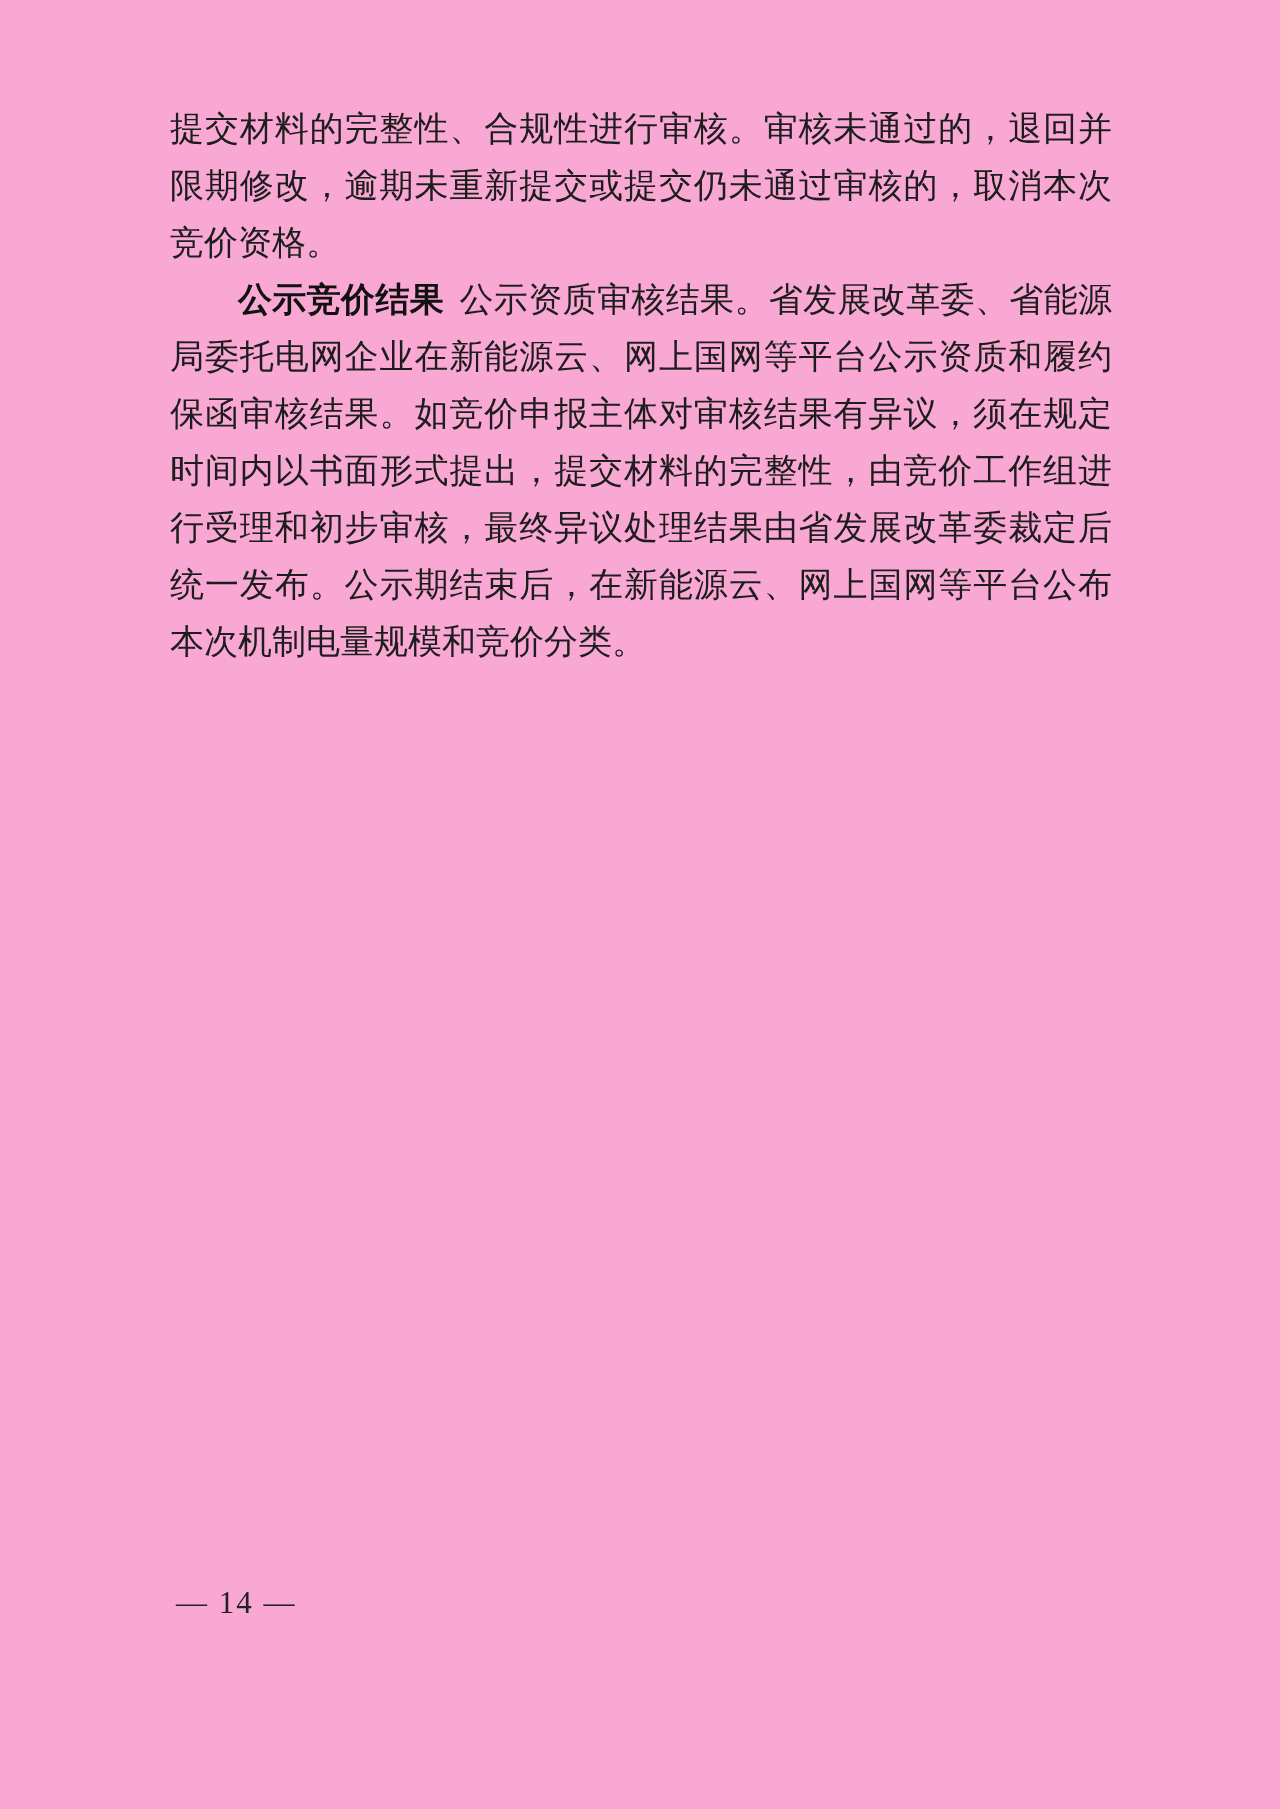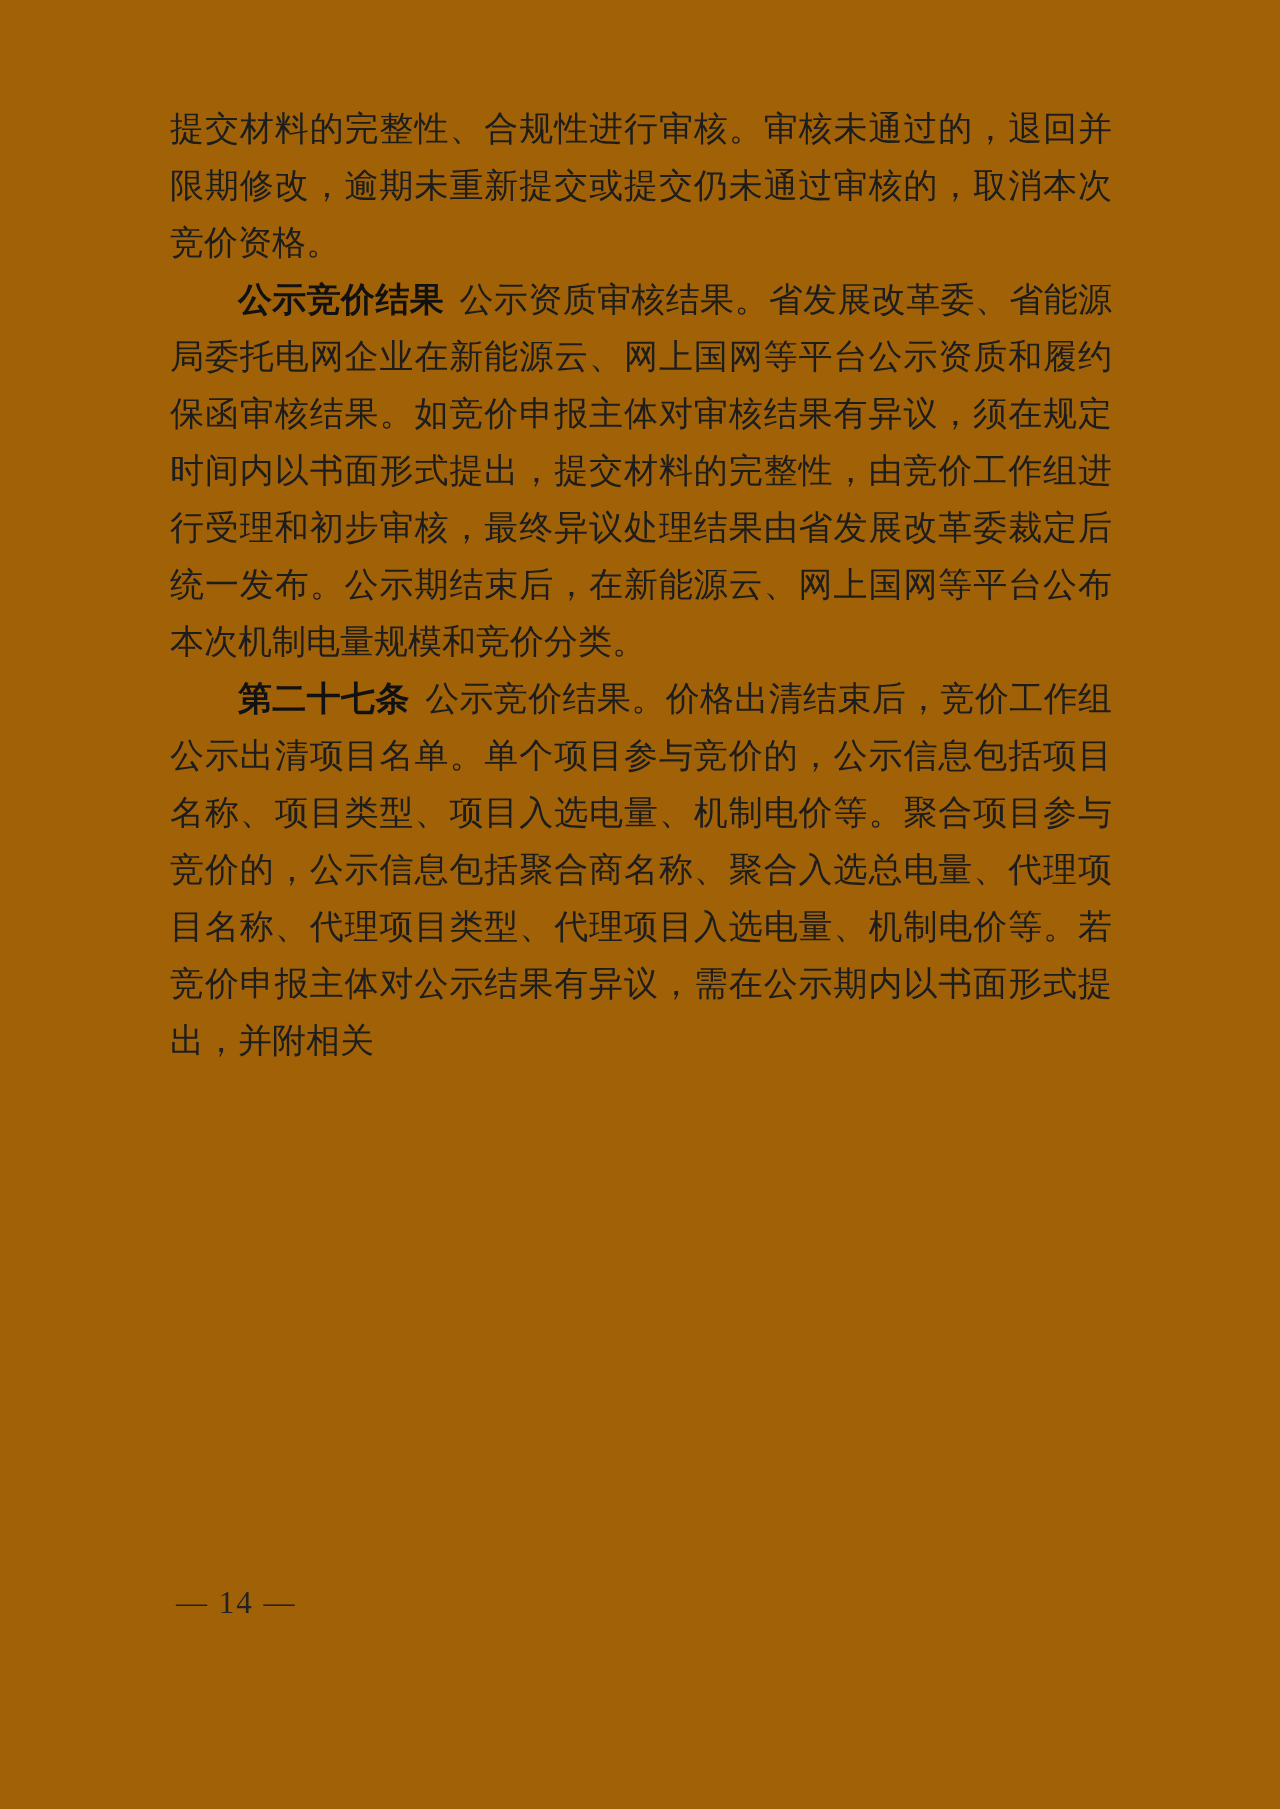--- a/index.html
+++ b/index.html
@@ -6,21 +6,21 @@
   html, body {
     margin: 0;
     padding: 0;
     background: #e8e8e8;
   }
   .page {
     position: relative;
     width: 1280px;
     height: 1809px;
     margin: 0 auto;
-    background: #a16207;
+    background: #f9a8d4;
     overflow: hidden;
     font-family: "Liberation Serif", "DejaVu Serif", serif;
     color: #1d1d1d;
   }
   .content {
     position: absolute;
     left: 170px;
     top: 100px;
     width: 942px;
   }
@@ -59,19 +59,18 @@
 <div class="page">
 
   <div class="content">
 
     <p class="para"><span>提交材料的完整性、合规性进行审核。审核未通过的，退回并限期修改，逾期未重新提交或提交仍未通过审核的，取消本次竞价资格。</span></p>
 
 
     <p class="para indent"><span class="term">公示竞价结果</span><span>公示资质审核结果。省发展改革委、省能源局委托电网企业在新能源云、网上国网等平台公示资质和履约保函审核结果。如竞价申报主体对审核结果有异议，须在规定时间内以书面形式提出，提交材料的完整性，由竞价工作组进行受理和初步审核，最终异议处理结果由省发展改革委裁定后统一发布。公示期结束后，在新能源云、网上国网等平台公布本次机制电量规模和竞价分类。</span></p>
 
 
-    <p class="para indent"><span class="term">第二十七条</span><span>公示竞价结果。价格出清结束后，竞价工作组公示出清项目名单。单个项目参与竞价的，公示信息包括项目名称、项目类型、项目入选电量、机制电价等。聚合项目参与竞价的，公示信息包括聚合商名称、聚合入选总电量、代理项目名称、代理项目类型、代理项目入选电量、机制电价等。若竞价申报主体对公示结果有异议，需在公示期内以书面形式提出，并附相关</span></p>
 
   </div>
 
   <div class="footer">— 14 —</div>
 
 </div>
 
 </body></html>

